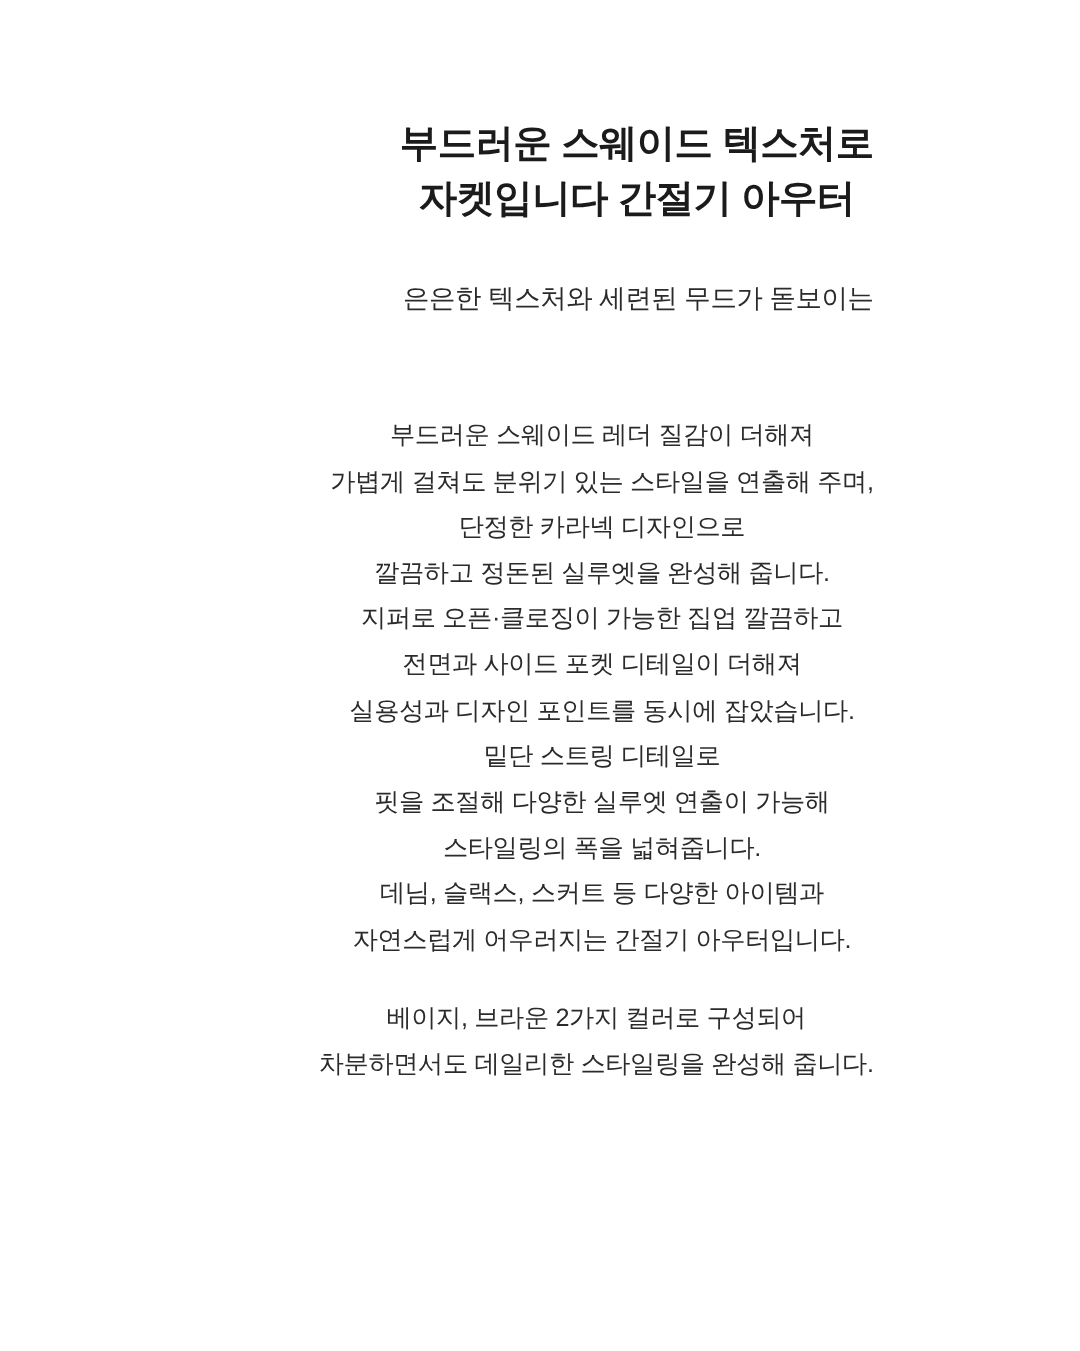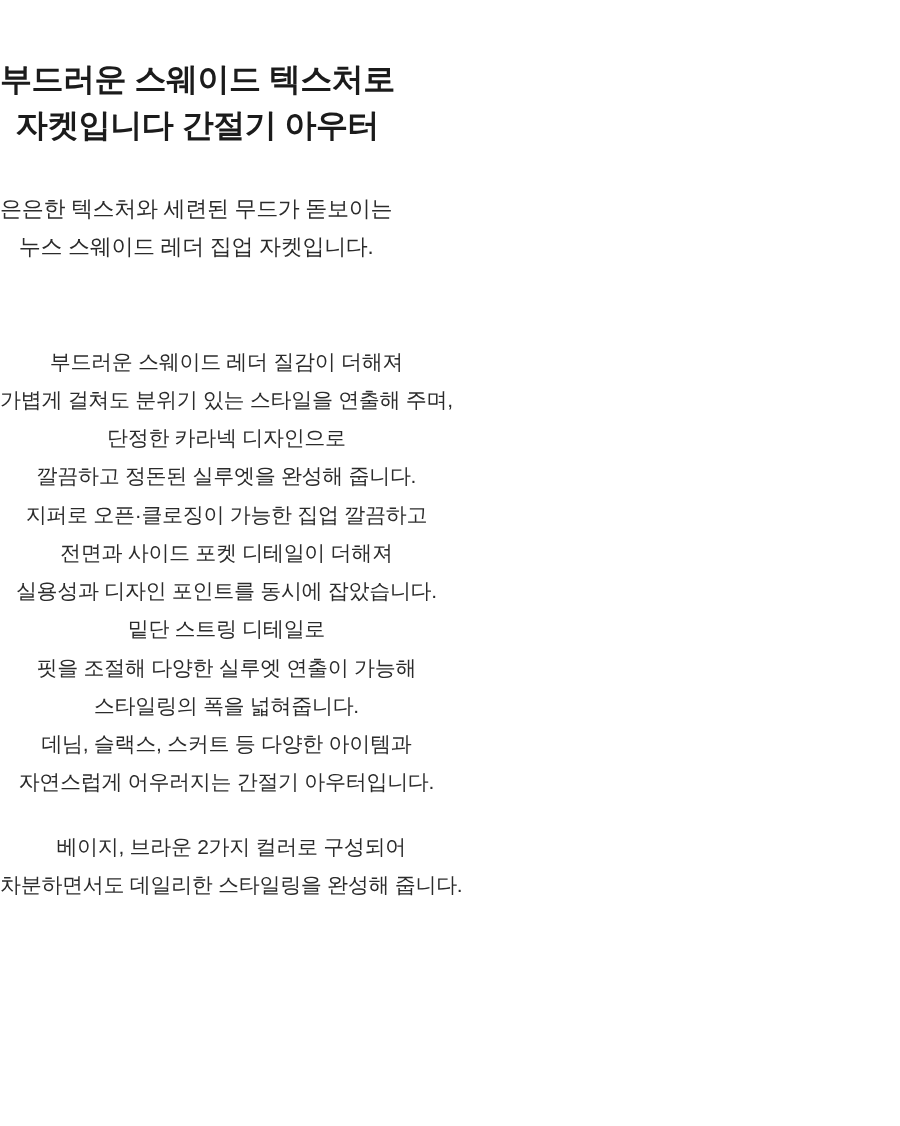--- a/index.html
+++ b/index.html
@@ -13,22 +13,22 @@
     font-family: "Liberation Sans", "DejaVu Sans", sans-serif;
     color: #1a1a1a;
     -webkit-font-smoothing: antialiased;
   }
   .page {
     width: 728px;
     height: 1126px;
     box-sizing: border-box;
     display: flex;
     flex-direction: column;
-    align-items: flex-start;
-    padding-top: 56px;
+    align-items: flex-end;
+    padding-top: 96px;
   }
   .headline {
     text-align: center;
     font-size: 32px;
     font-weight: 700;
     line-height: 1.45;
     letter-spacing: -0.5px;
     color: #1b1b1b;
     margin: 0;
   }
@@ -74,21 +74,20 @@
 
 <div class="page">
 
   <h1 class="headline">
     <span class="line">부드러운 스웨이드 텍스처로</span>
     <span class="line">자켓입니다 간절기 아우터</span>
   </h1>
 
   <div class="intro">
     <span class="line">은은한 텍스처와 세련된 무드가 돋보이는</span>
-    <span class="line">누스 스웨이드 레더 집업 자켓입니다.</span>
   </div>
 
   <div class="body-block">
     <span class="line">부드러운 스웨이드 레더 질감이 더해져</span>
     <span class="line">가볍게 걸쳐도 분위기 있는 스타일을 연출해 주며,</span>
     <span class="line">단정한 카라넥 디자인으로</span>
     <span class="line">깔끔하고 정돈된 실루엣을 완성해 줍니다.</span>
     <span class="line">지퍼로 오픈·클로징이 가능한 집업 깔끔하고</span>
     <span class="line">전면과 사이드 포켓 디테일이 더해져</span>
     <span class="line">실용성과 디자인 포인트를 동시에 잡았습니다.</span>

